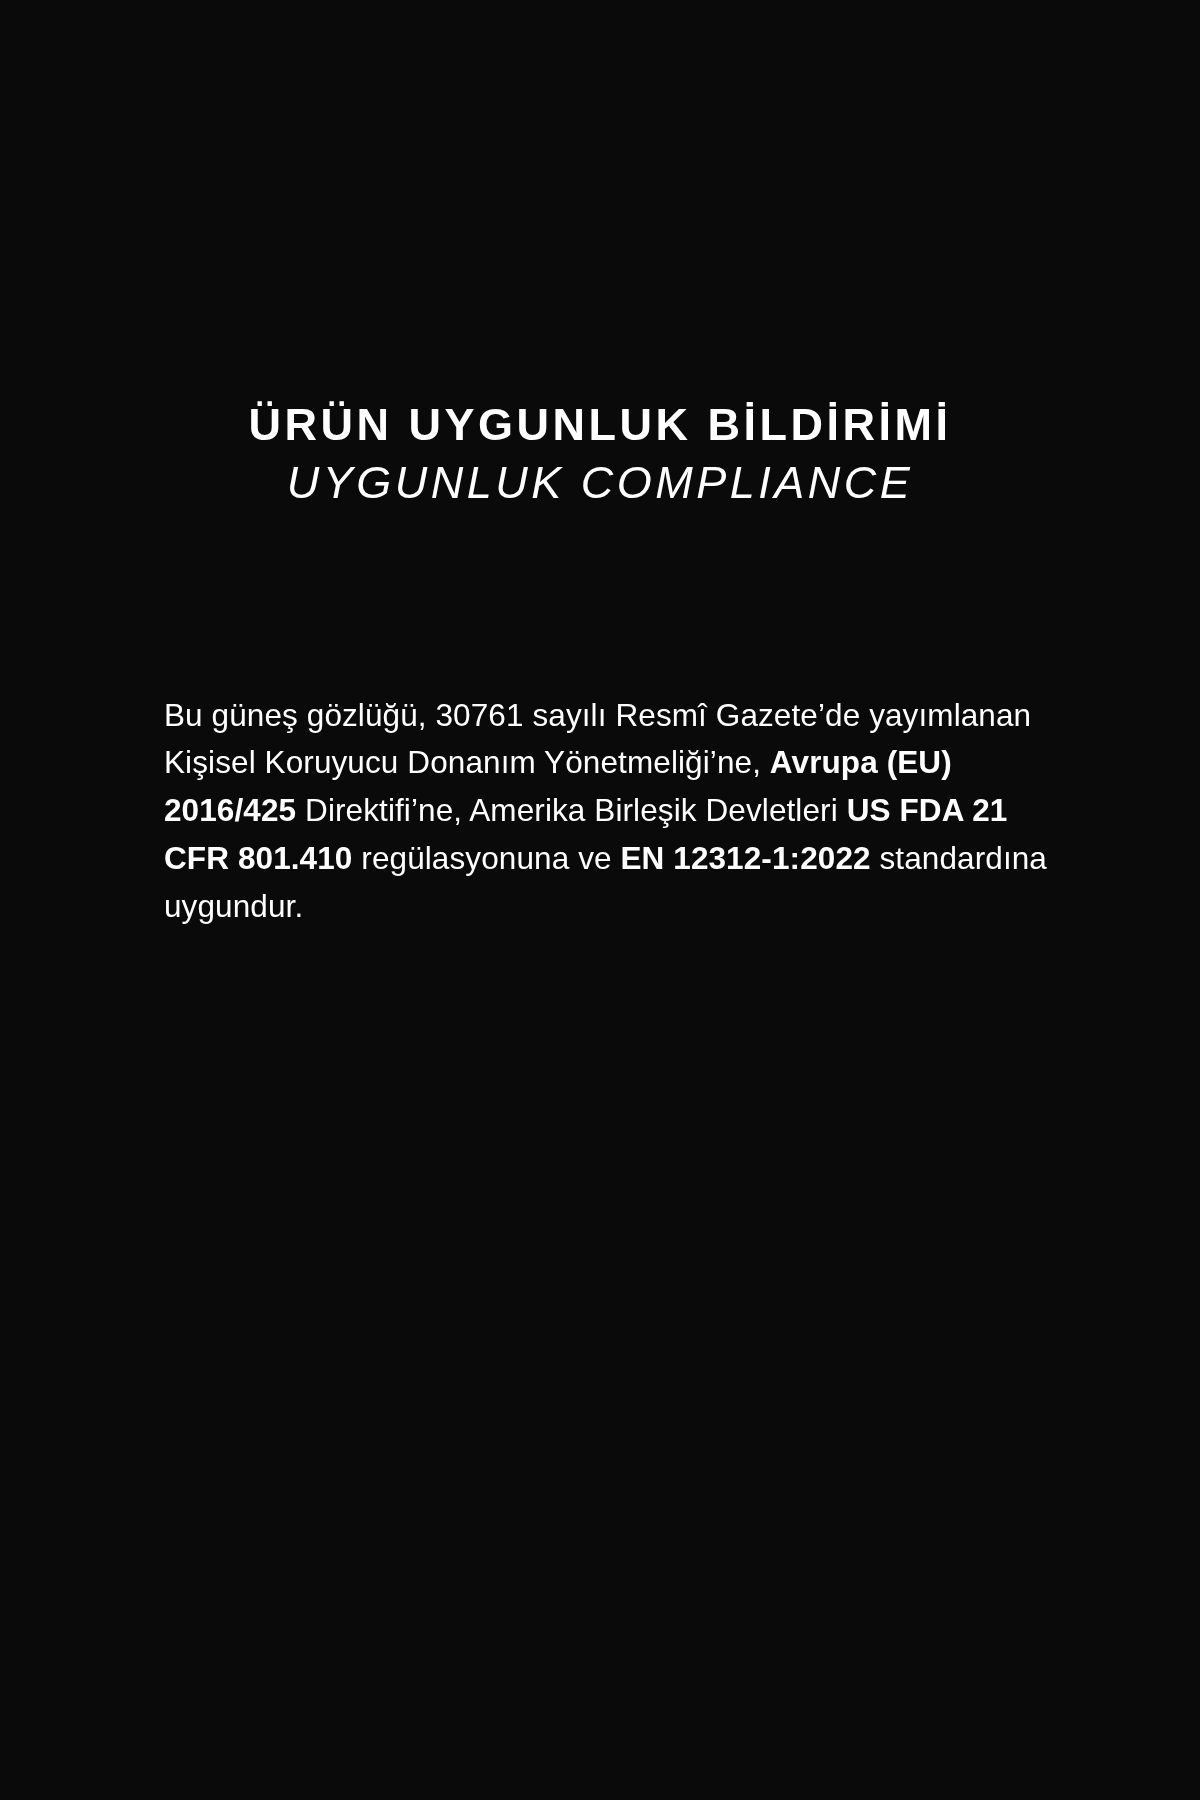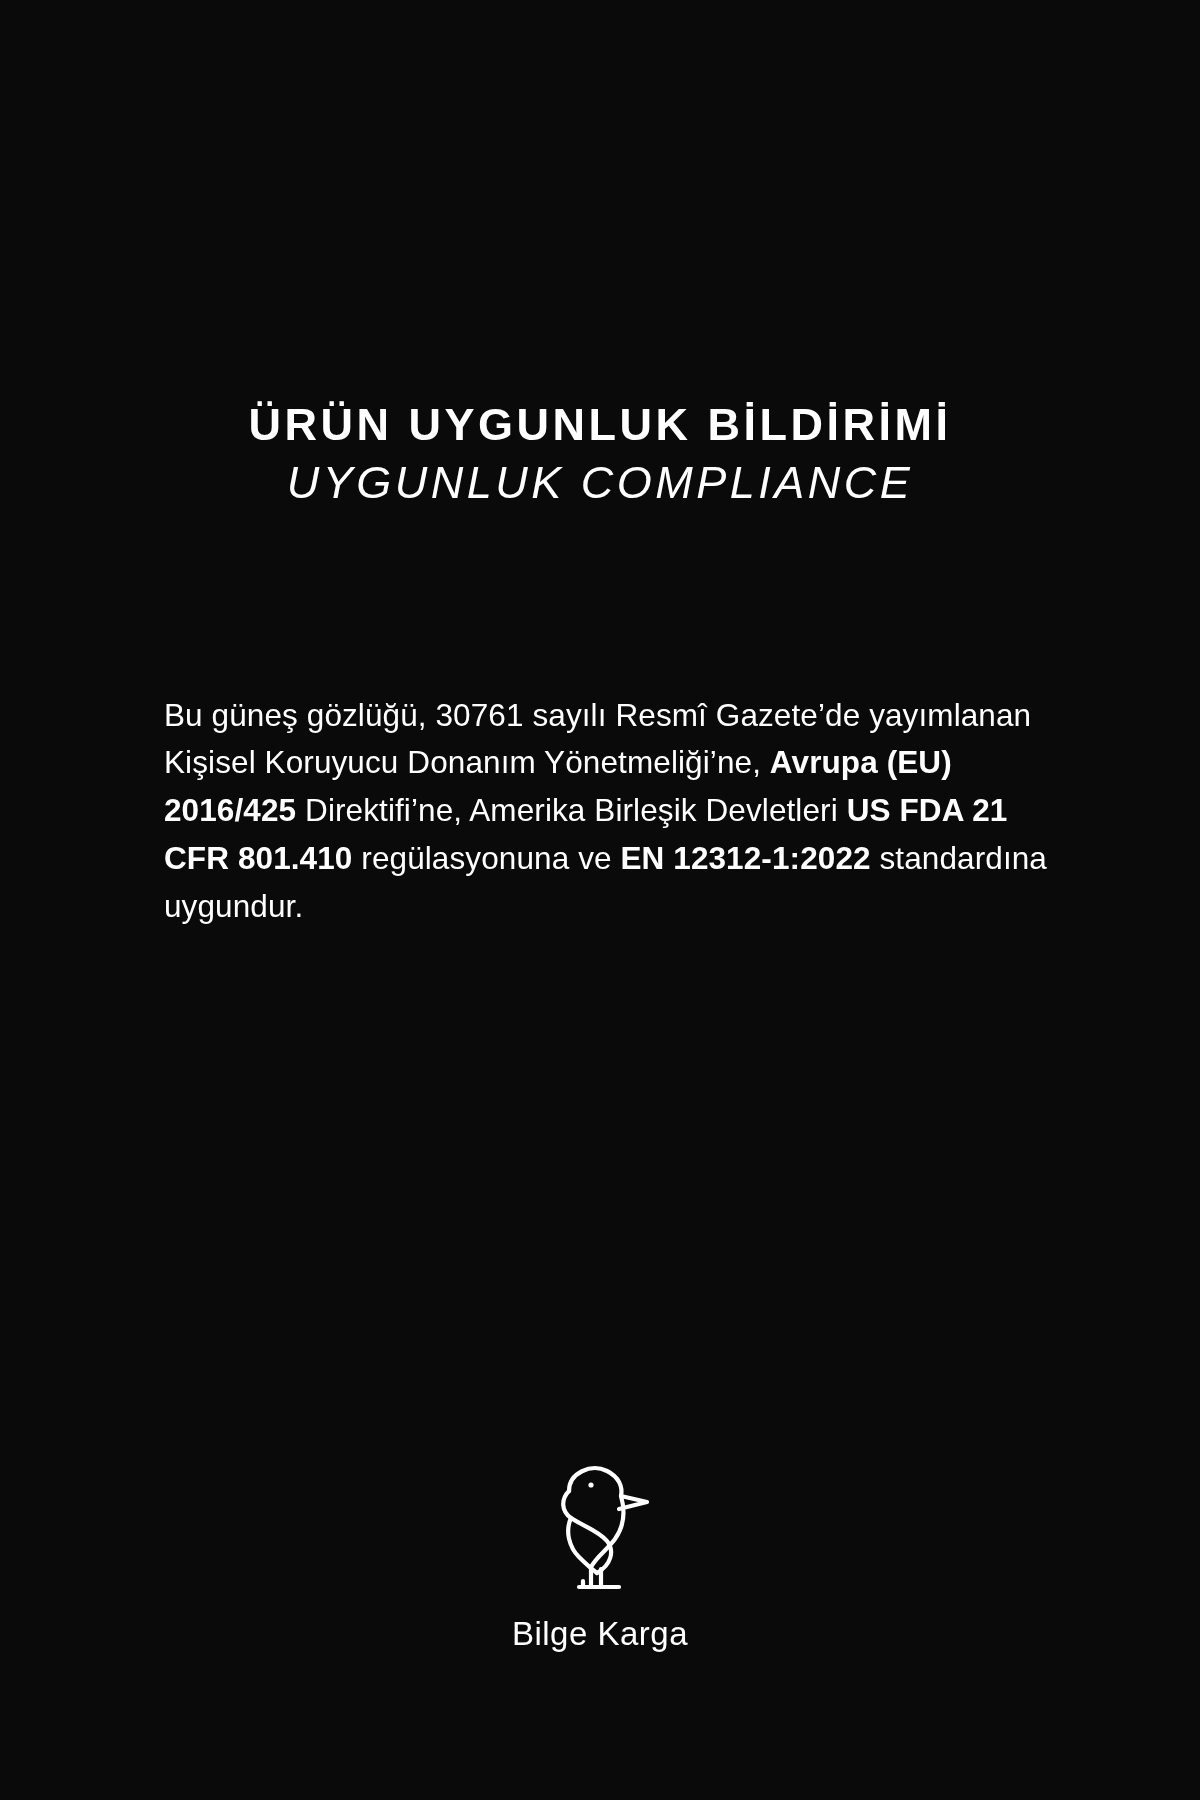--- a/index.html
+++ b/index.html
@@ -101,31 +101,15 @@
   <div class="content">
 
     <div class="title-block">
       <h1 class="title-tr">ÜRÜN UYGUNLUK BİLDİRİMİ</h1>
       <h2 class="title-en">UYGUNLUK COMPLIANCE</h2>
     </div>
 
     <p class="body-tr">Bu güneş gözlüğü, 30761 sayılı Resmî Gazete’de yayımlanan Kişisel Koruyucu Donanım Yönetmeliği’ne, <b>Avrupa (EU) 2016/425</b> Direktifi’ne, Amerika Birleşik Devletleri <b>US FDA 21 CFR 801.410</b> regülasyonuna ve <b>EN 12312-1:2022</b> standardına uygundur.</p>
 
 
-    <div class="brand">
-      <svg class="brand-logo" viewBox="0 0 130 150" aria-hidden="true">
-        <g fill="none" stroke="#ffffff" stroke-width="4.2" stroke-linecap="round" stroke-linejoin="round">
-          <path d="M34 36 C34 18, 56 8, 72 16 C84 22, 88 32, 86 41 L112 47 L84 54"></path>
-          <path d="M86 41 C90 55, 90 70, 80 84 C72 95, 62 101, 56 112"></path>
-          <path d="M34 36 C26 44, 26 56, 36 63 C48 71, 64 76, 72 86 C80 96, 76 110, 62 118"></path>
-          <path d="M36 63 C30 76, 34 92, 44 102 C54 112, 62 118, 62 118"></path>
-          <path d="M56 112 L56 132"></path>
-          <path d="M66 114 L66 132"></path>
-          <path d="M44 132 L84 132"></path>
-          <path d="M48 126 L48 132"></path>
-          <circle cx="56" cy="30" r="2.6" fill="#ffffff" stroke="none"></circle>
-        </g>
-      </svg>
-      <span class="brand-name">Bilge Karga</span>
-    </div>
 
   </div>
 </div>
 
 </body></html>

